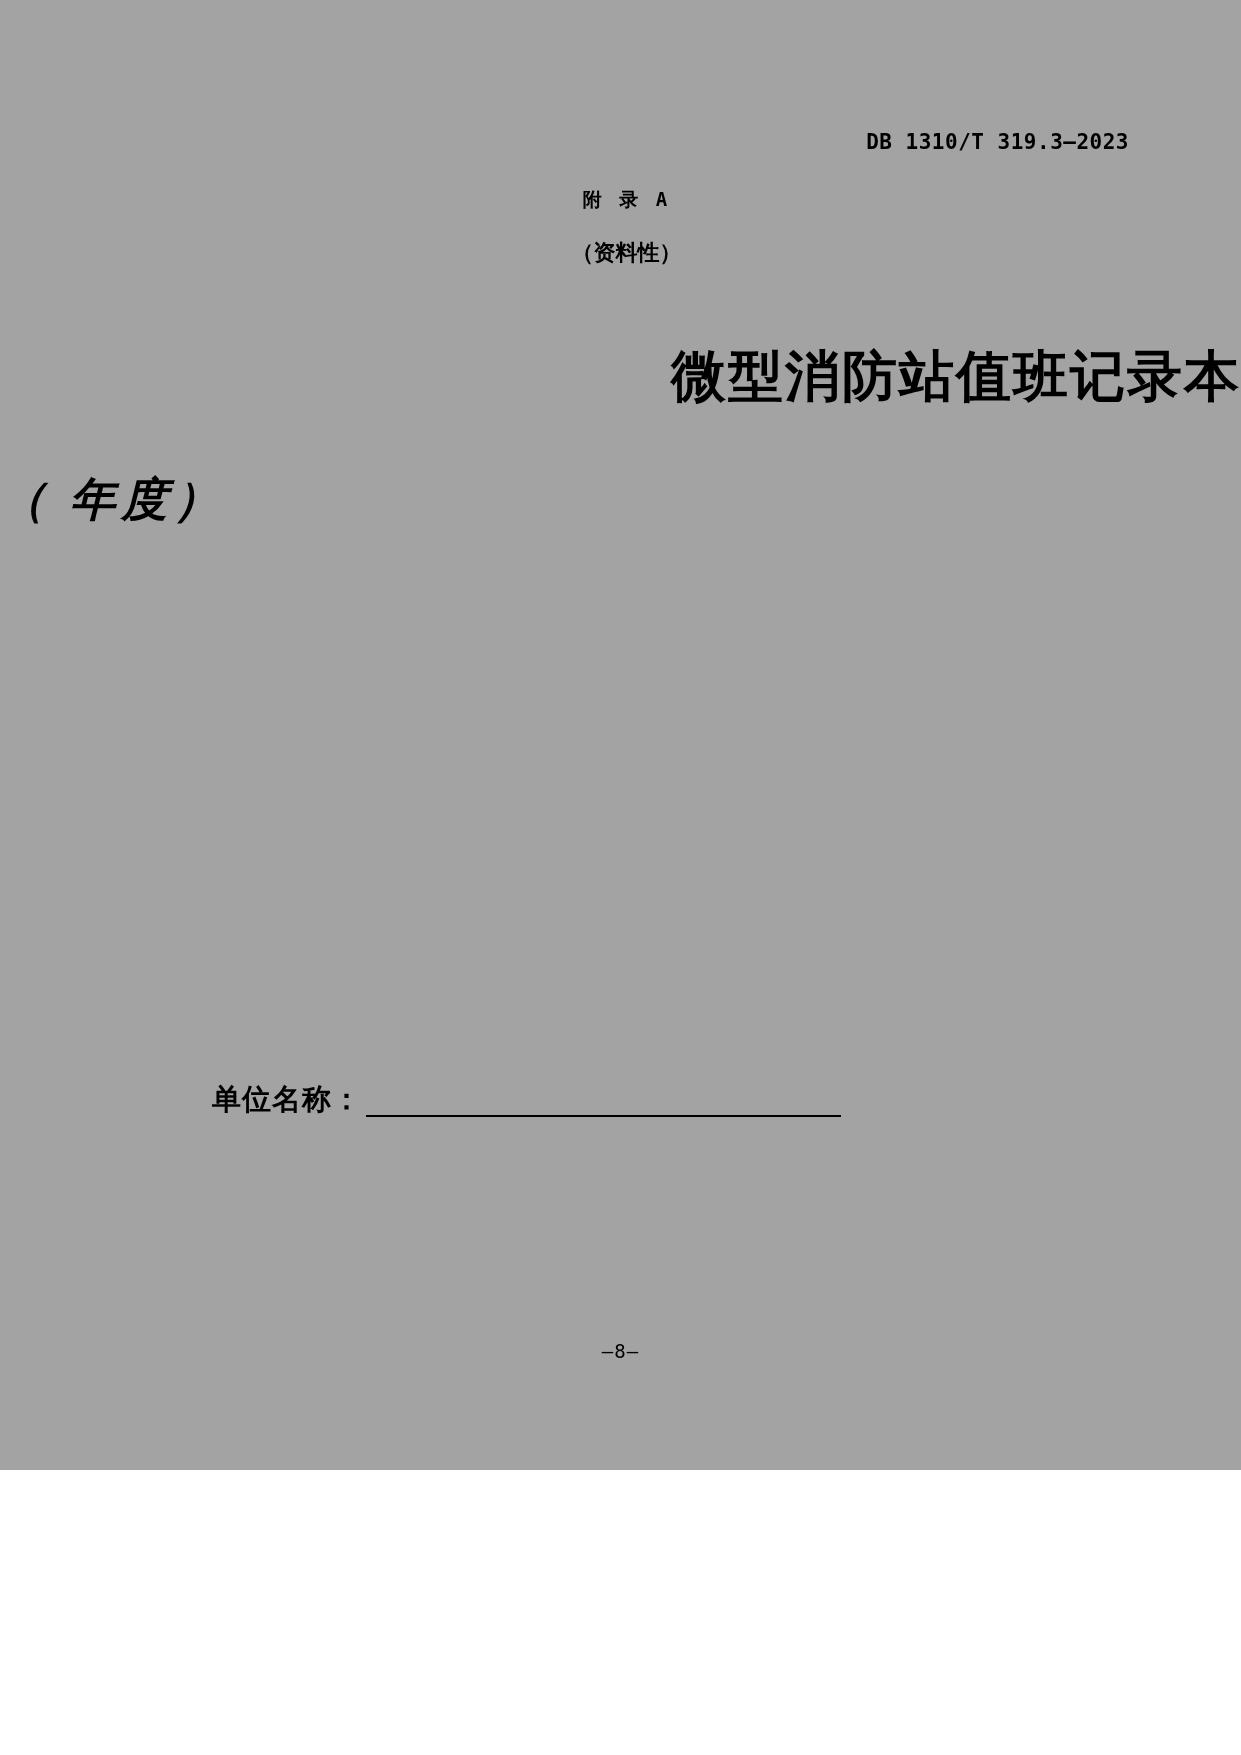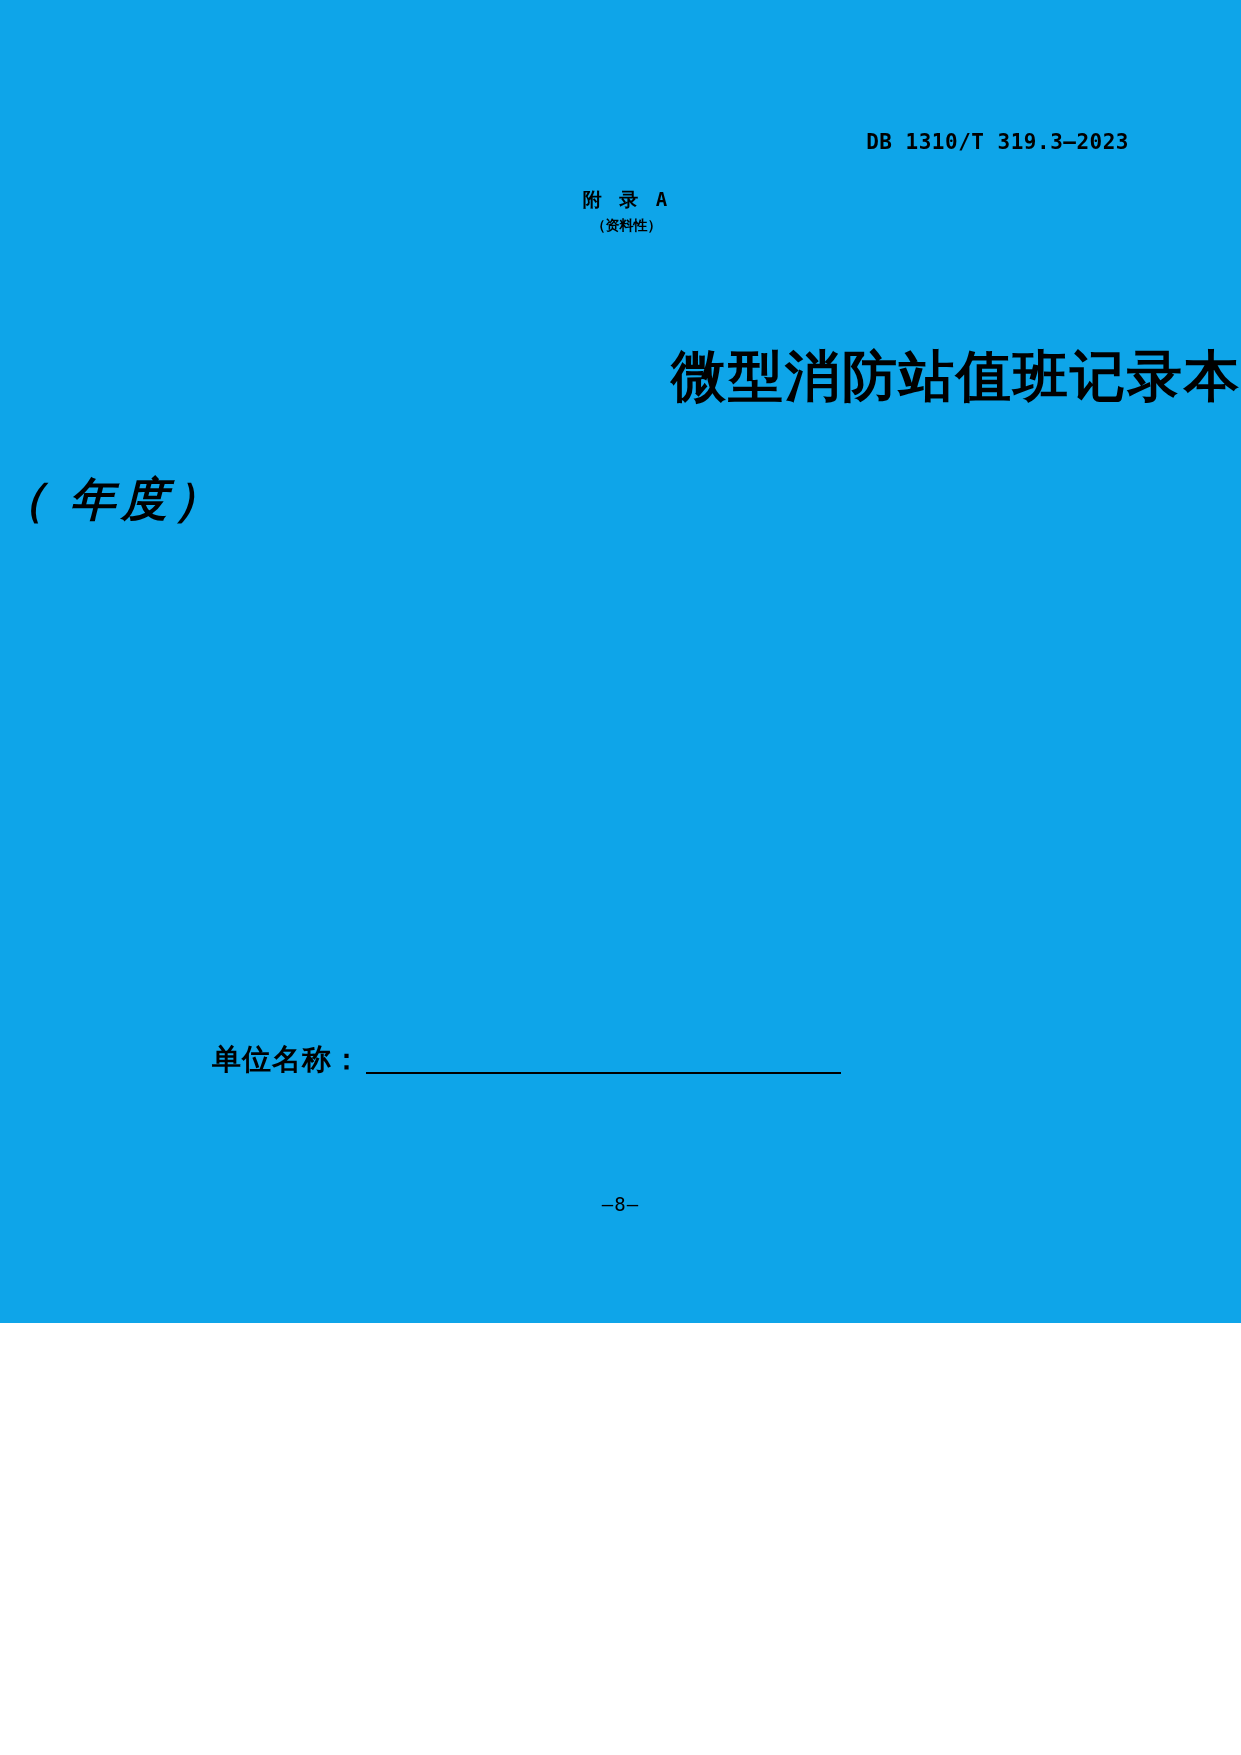--- a/index.html
+++ b/index.html
@@ -3,22 +3,22 @@
 <meta charset="utf-8">
 <style>
   html, body {
     margin: 0;
     padding: 0;
     background: #ffffff;
   }
   .page {
     position: relative;
     width: 1241px;
-    height: 1323px;
-    background: #0ea5e9;
+    height: 1470px;
+    background: #a3a3a3;
     margin: 0 auto;
     font-family: "Liberation Serif", "DejaVu Serif", serif;
     color: #000000;
     overflow: hidden;
   }
 
   
   .std-number {
     position: absolute;
     top: 130px;
@@ -40,25 +40,26 @@
   }
   .annex-title {
     font-family: "DejaVu Sans Mono", "Liberation Mono", monospace;
     font-size: 19px;
     font-weight: bold;
     letter-spacing: 3px;
     line-height: 1.6;
     margin-left: 12px;
   }
   .annex-sub {
-    font-family: Liberation Sans, sans-serif;
-    font-size: 14px;
+    font-family: Liberation Mono, monospace;
+    font-size: 22px;
     font-weight: bold;
     line-height: 1.7;
     margin-left: 12px;
+    margin-top: 22px;
   }
 
   
   .doc-title {
     position: absolute;
     top: 343px;
     left: 0;
     width: 1241px;
     text-align: right;
     font-family: "DejaVu Sans", "Liberation Sans", sans-serif;
@@ -83,22 +84,23 @@
 
   
   .fields {
     position: absolute;
     top: 1040px;
     left: 212px;
     width: 720px;
   }
   .field-row {
     display: flex;
-    align-items: flex-start;
+    align-items: center;
     margin-bottom: 22px;
+    margin-top: 40px;
   }
   .field-label {
     font-family: "DejaVu Sans", "Liberation Sans", sans-serif;
     font-size: 29px;
     font-weight: bold;
     white-space: nowrap;
     letter-spacing: 1px;
   }
   .field-label.spaced {
     letter-spacing: 9px;

